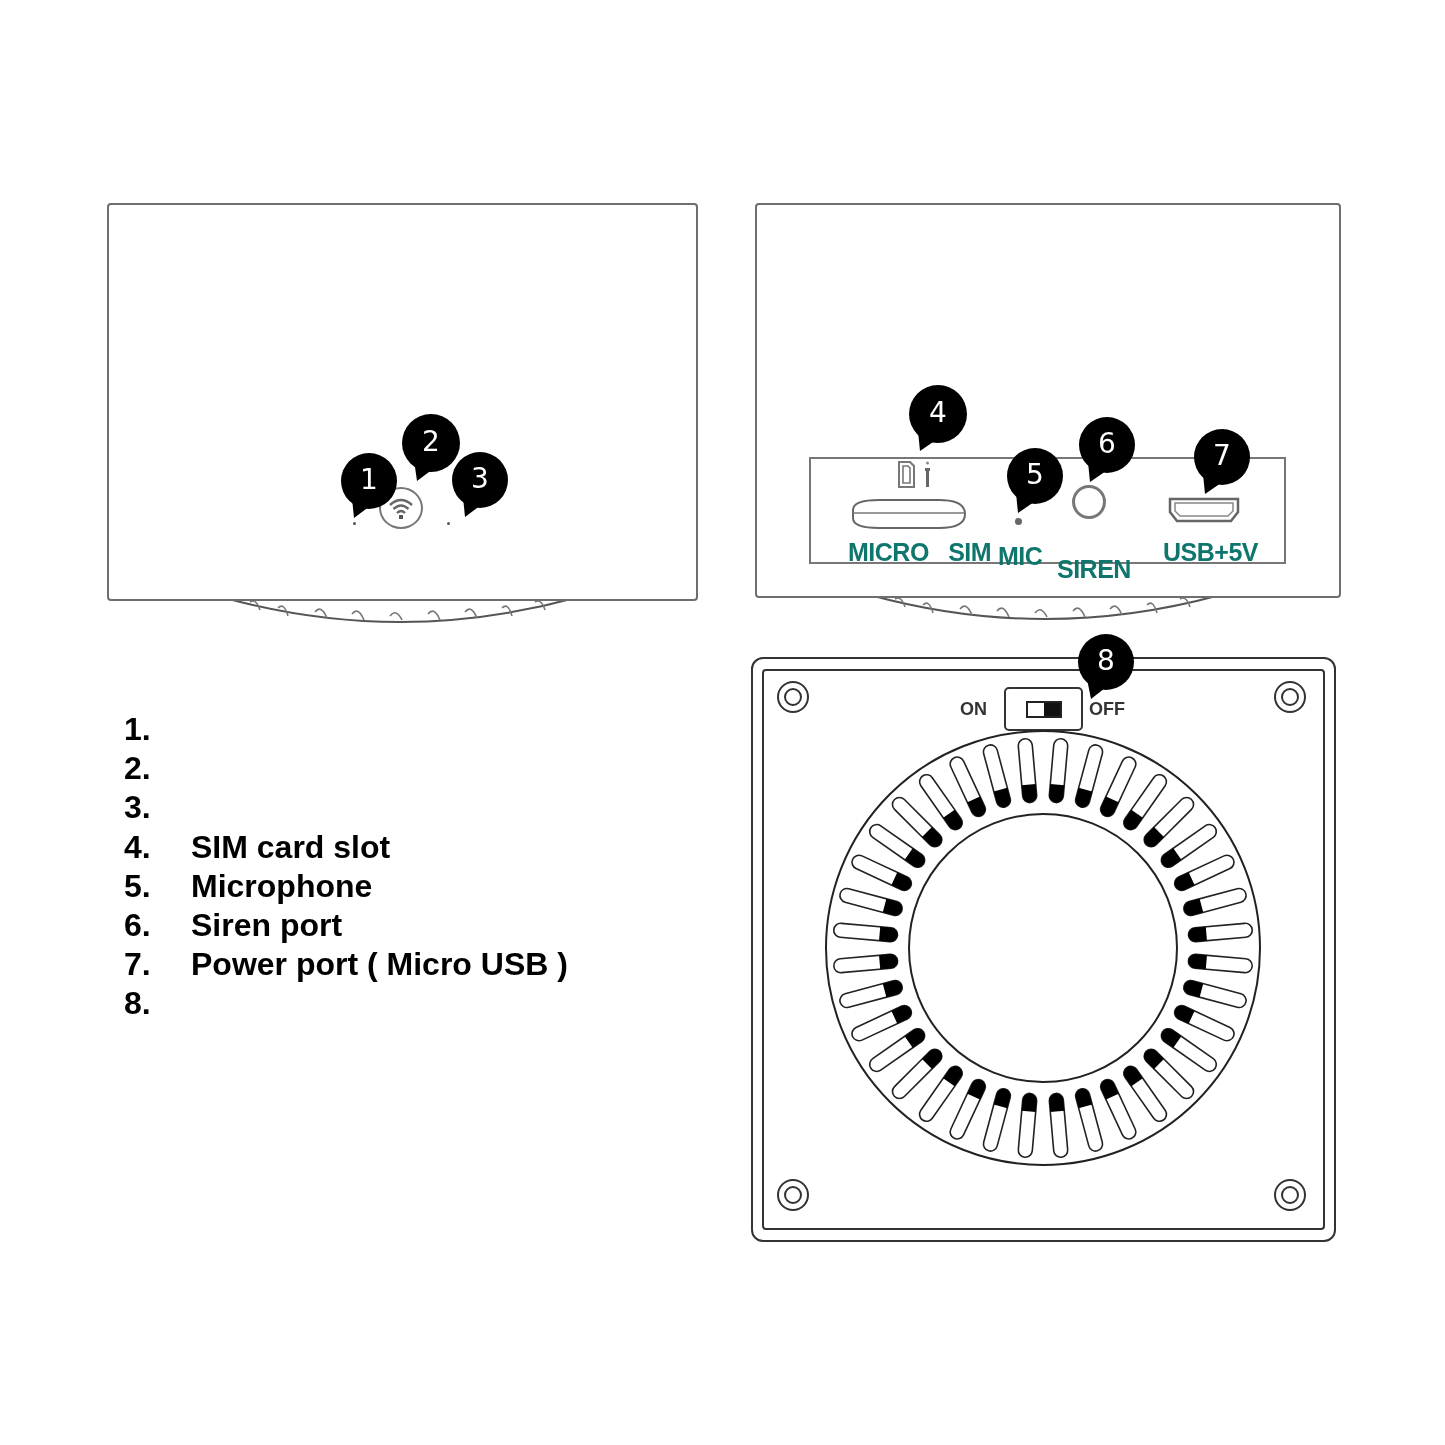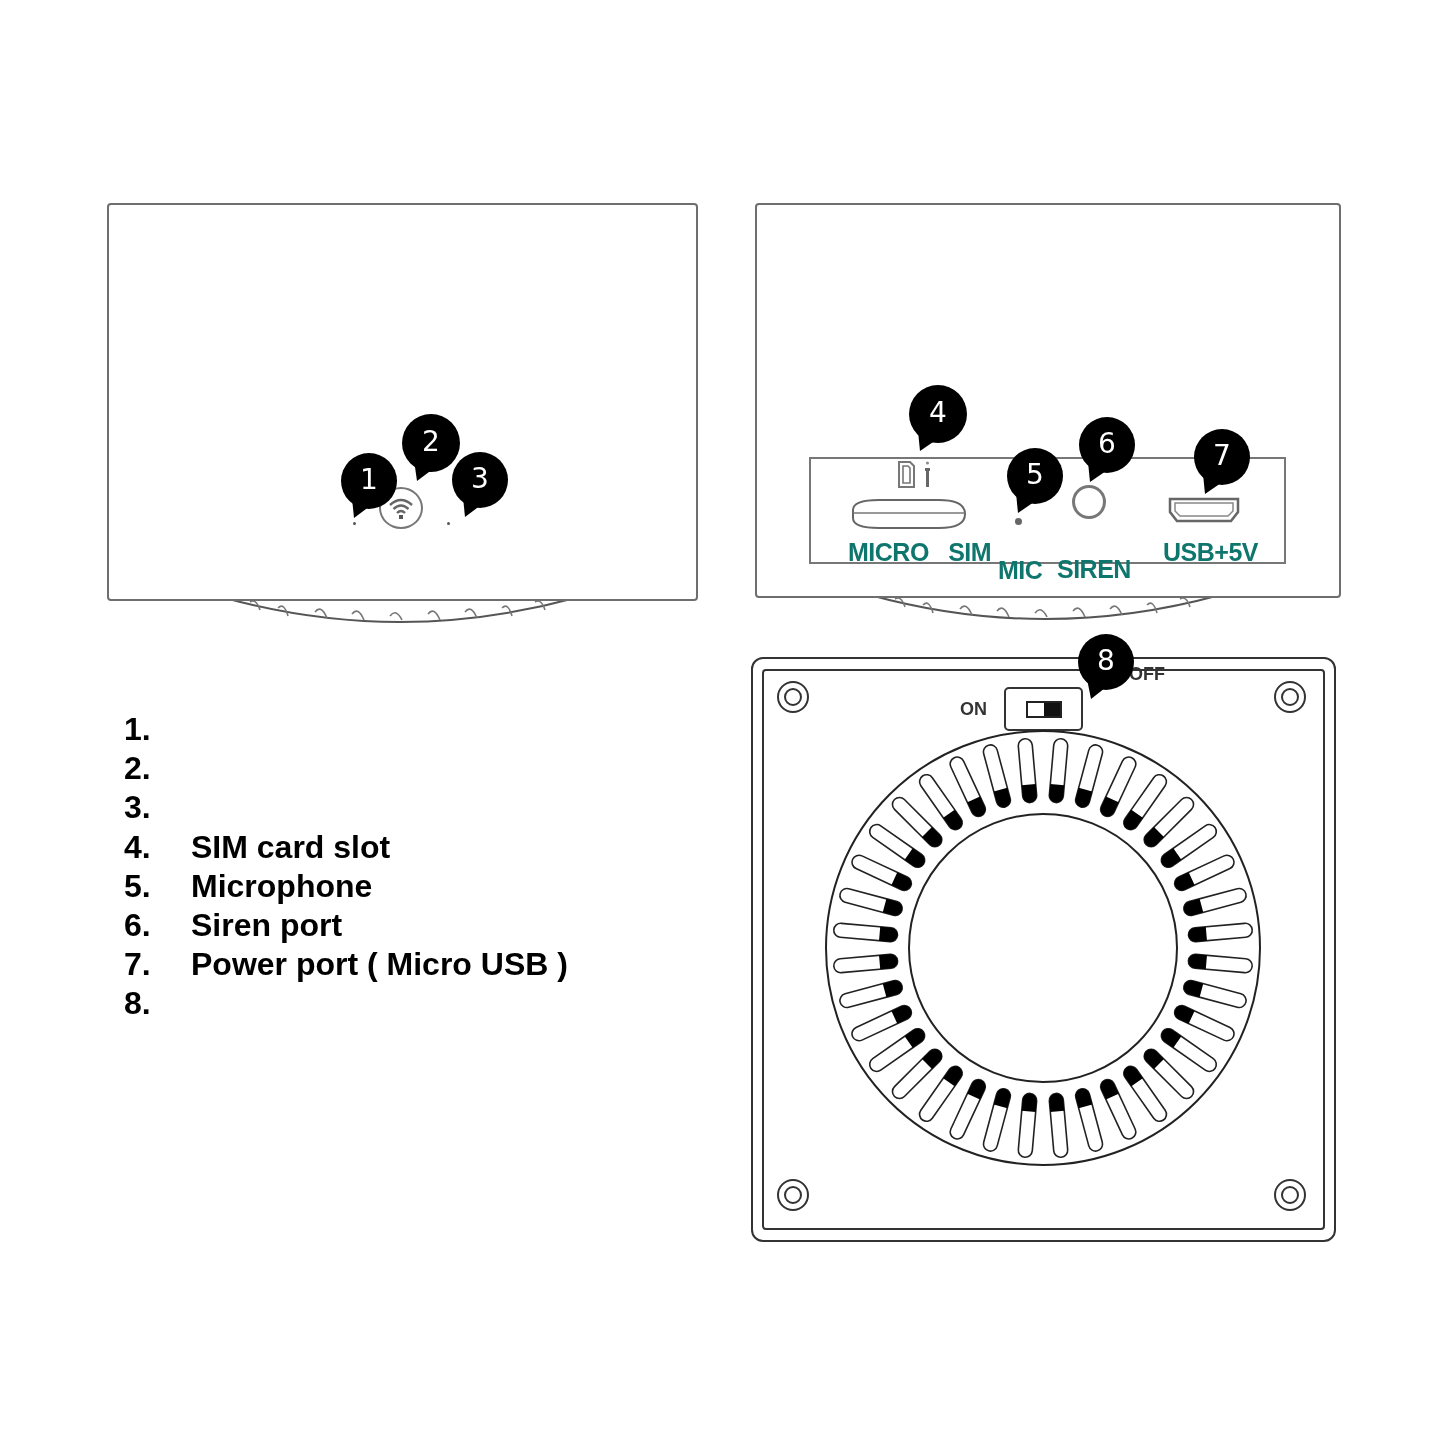--- a/index.html
+++ b/index.html
@@ -105,21 +105,21 @@
 <div class="abs" style="left:1015px;top:518px;width:7px;height:7px;background:#666;border-radius:50%;"></div>
 
 <div class="abs" style="left:1072px;top:485px;width:34px;height:34px;border:3px solid #777;border-radius:50%;box-sizing:border-box;"></div>
 
 <svg class="abs" style="left:1167px;top:496px" width="74" height="28" viewBox="0 0 74 28">
   <path d="M3 3 H71 V16 L64 25 H10 L3 16 Z" fill="none" stroke="#666" stroke-width="2.5"></path>
   <path d="M8 7 H66 V15 L61 20 H13 L8 15 Z" fill="none" stroke="#888" stroke-width="1.5"></path>
 </svg>
 
 <div class="port-label" style="left:848px;top:538px;white-space:pre;">MICRO   SIM</div>
-<div class="port-label" style="left:998px;top:556px;">MIC</div>
+<div class="port-label" style="left:998px;top:542px;">MIC</div>
 <div class="port-label" style="left:1057px;top:555px;">SIREN</div>
 <div class="port-label" style="left:1163px;top:538px;">USB+5V</div>
 
 <div class="callout" style="left:908px;top:385px;">
   <svg width="62" height="70" viewBox="0 0 62 70">
       <circle cx="30" cy="29" r="29" fill="#000"></circle>
       <path d="M10 46 L12 66 L28 55 Z" fill="#000"></path>
     </svg>
   <span style="width:60px;">4</span>
 </div>
@@ -190,21 +190,21 @@
 <svg class="abs" style="left:776px;top:1178px" width="34" height="34" viewBox="0 0 34 34">
     <circle cx="17" cy="17" r="15" fill="none" stroke="#333" stroke-width="2"></circle>
     <circle cx="17" cy="17" r="8" fill="none" stroke="#333" stroke-width="2"></circle>
   </svg>
 <svg class="abs" style="left:1273px;top:1178px" width="34" height="34" viewBox="0 0 34 34">
     <circle cx="17" cy="17" r="15" fill="none" stroke="#333" stroke-width="2"></circle>
     <circle cx="17" cy="17" r="8" fill="none" stroke="#333" stroke-width="2"></circle>
   </svg>
 
 <div class="switch-label" style="left:960px;top:699px;">ON</div>
-<div class="switch-label" style="left:1089px;top:664px;margin-left:40px;">OFF</div>
+<div class="switch-label" style="left:1089px;top:699px;">OFF</div>
 <div class="abs" style="left:1004px;top:687px;width:79px;height:44px;border:2px solid #333;border-radius:5px;box-sizing:border-box;background:#fff;">
   <div class="abs" style="left:20px;top:12px;width:36px;height:17px;border:2px solid #222;box-sizing:border-box;background:#fff;">
     <div class="abs" style="left:16px;top:0;width:16px;height:13px;background:#111;"></div>
   </div>
 </div>
 
 <svg class="abs" style="left:823px;top:728px" width="440" height="440" viewBox="0 0 440 440">
   <circle cx="220" cy="220" r="217" fill="none" stroke="#222" stroke-width="2"></circle>
   <circle cx="220" cy="220" r="134" fill="none" stroke="#222" stroke-width="2"></circle>
   <g id="slots">

